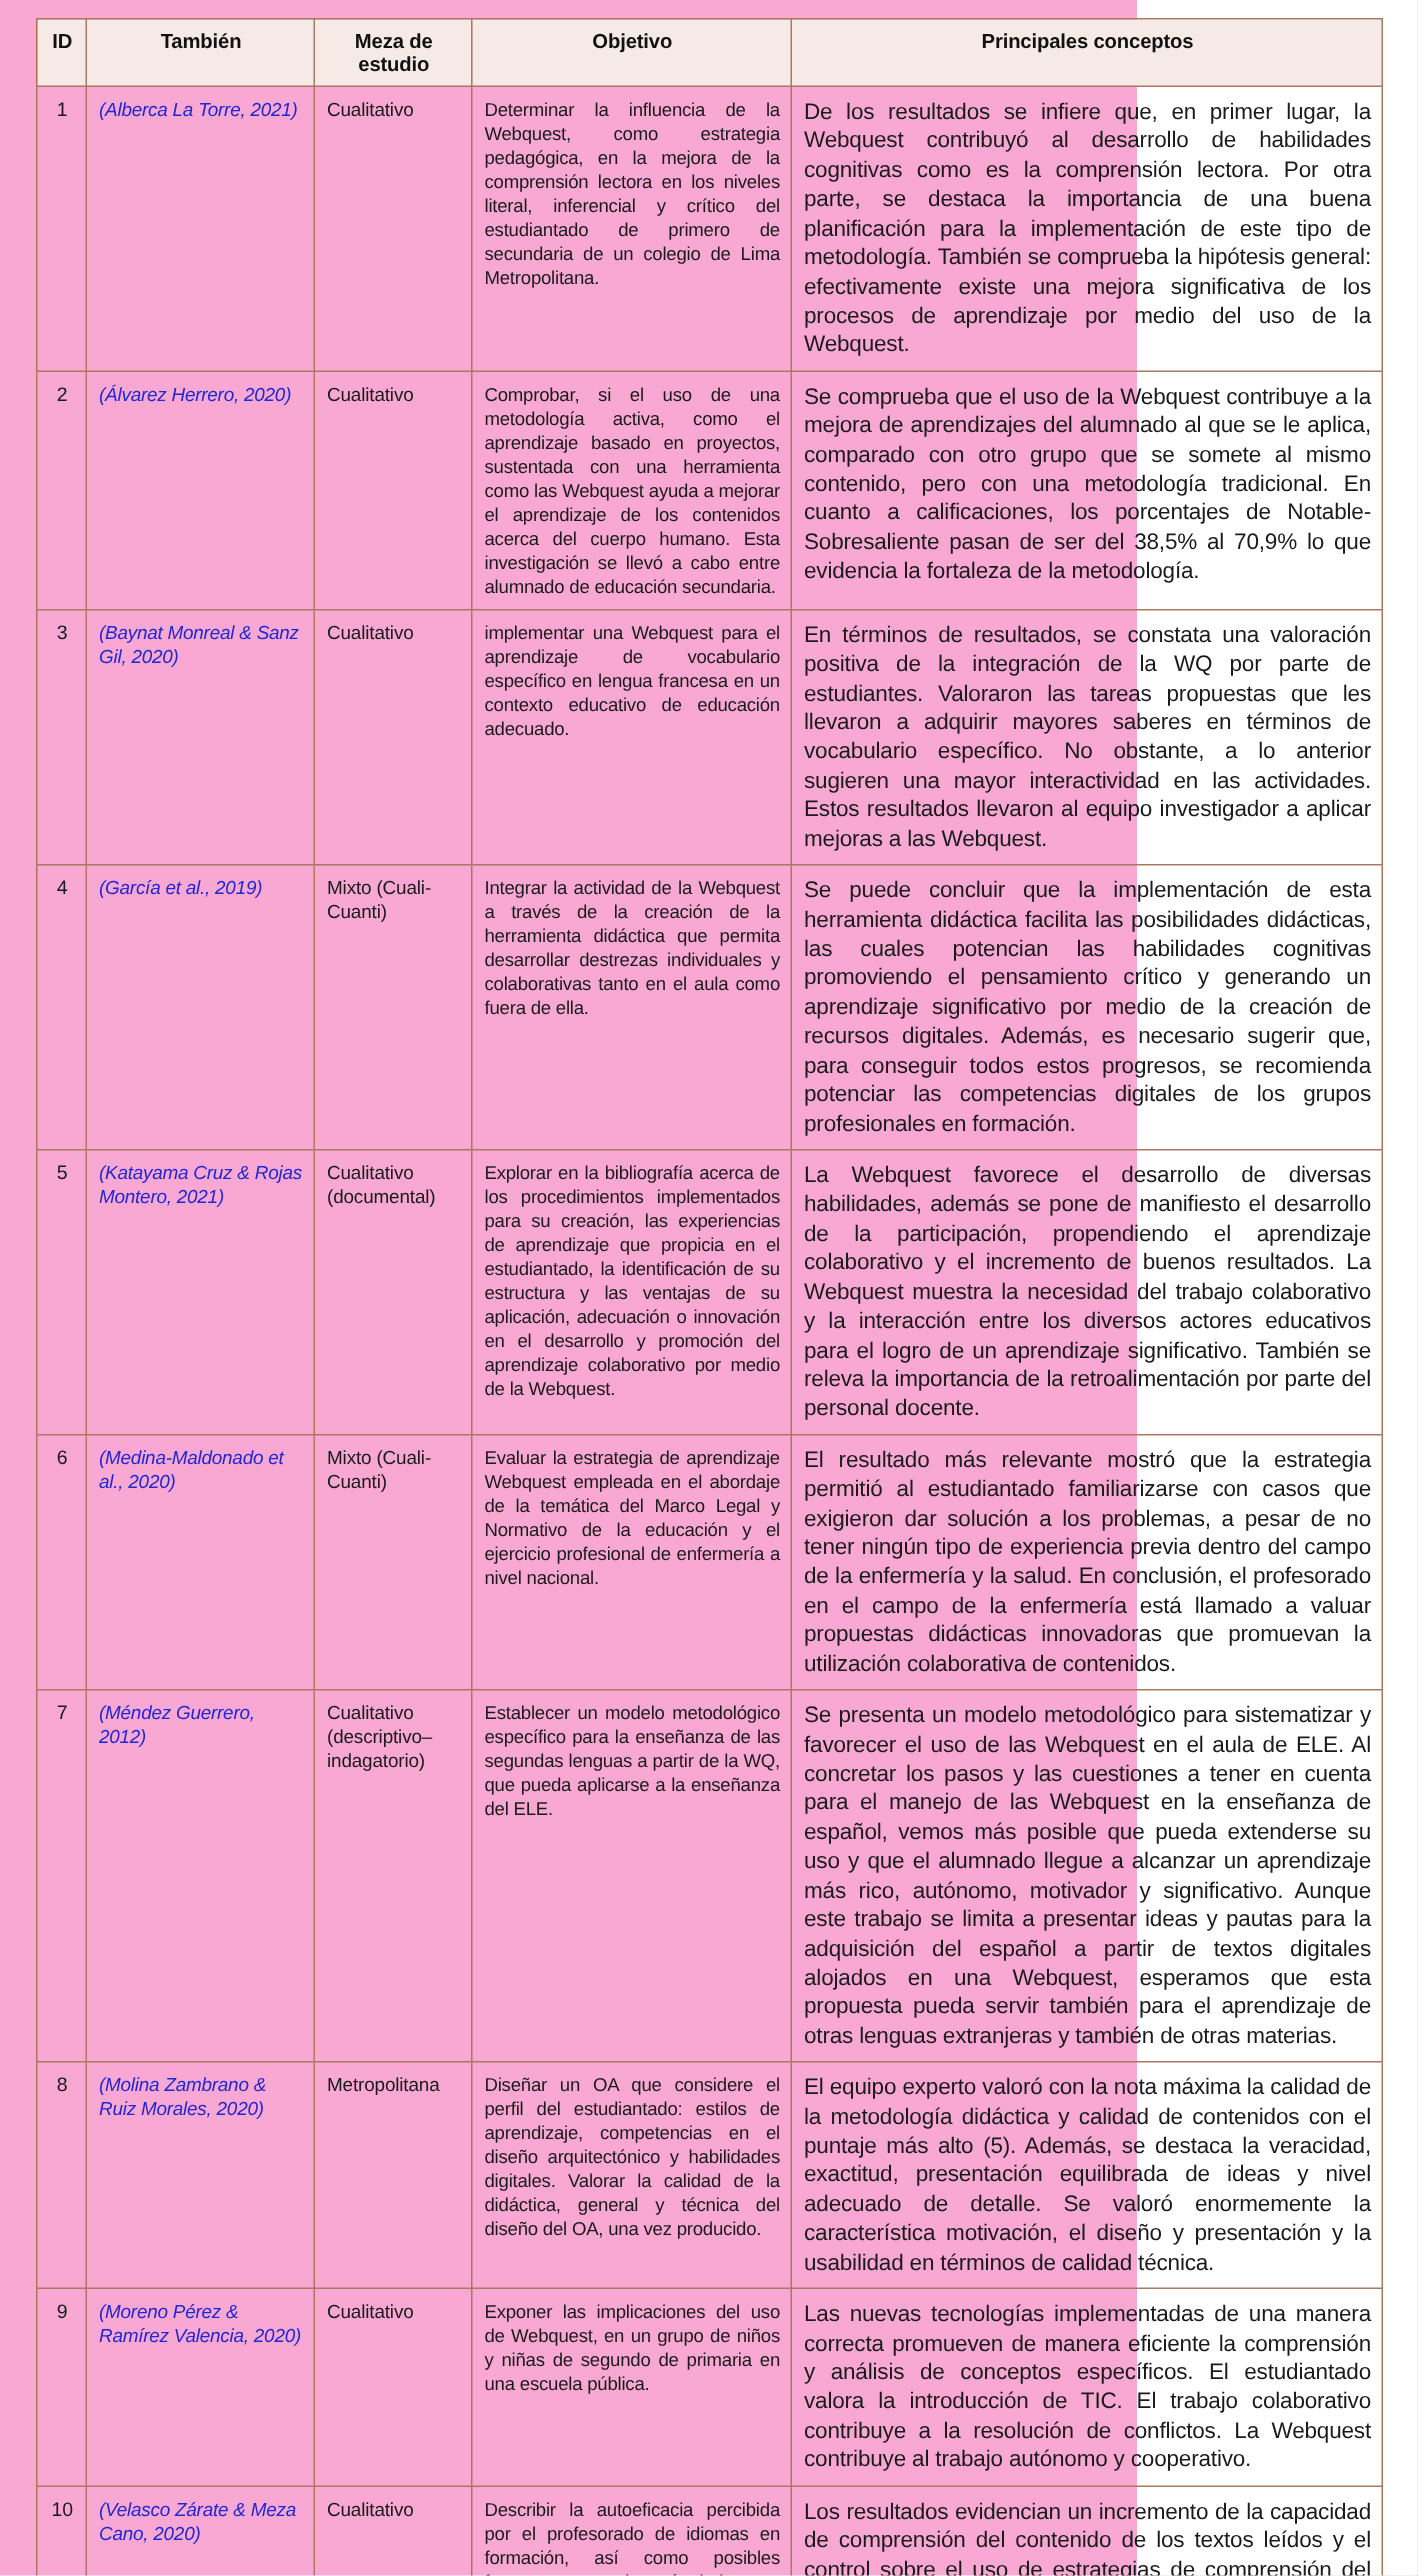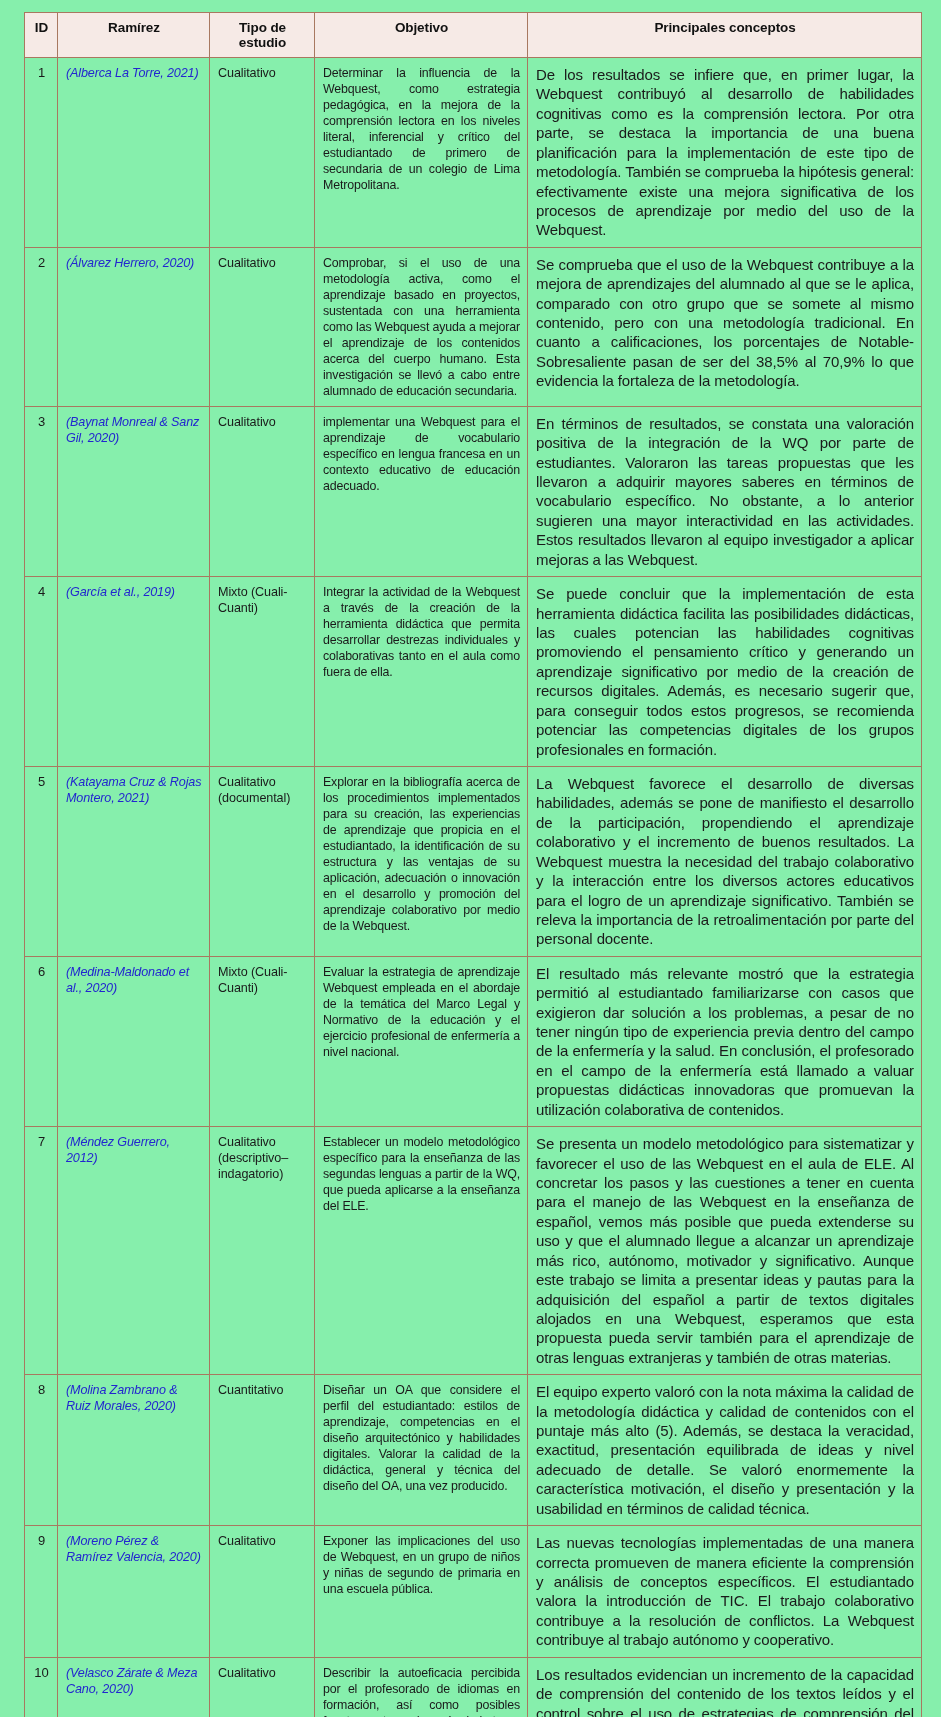--- a/index.html
+++ b/index.html
@@ -8,25 +8,25 @@
     background: #ffffff;
   }
   body {
     width: 945px;
     height: 1717px;
     font-family: "Liberation Sans", sans-serif;
     color: #1a1a1a;
     overflow: hidden;
   }
   .page {
-    width: 941px;
+    width: 758px;
     height: 1717px;
     box-sizing: border-box;
     padding: 12px 24px 10px 24px;
-    background: #86efac;
+    background: #f9a8d4;
   }
   table.study-table {
     border-collapse: collapse;
     table-layout: fixed;
     width: 897px;
     border: 1px solid #9e6b55;
   }
   table.study-table th,
   table.study-table td {
     border: 1px solid #a87860;
@@ -109,22 +109,22 @@
     <colgroup>
       <col class="c-id">
       <col class="c-aut">
       <col class="c-tipo">
       <col class="c-obj">
       <col class="c-res">
     </colgroup>
     <thead>
       <tr>
         <th>ID</th>
-        <th>Ramírez</th>
-        <th>Tipo de estudio</th>
+        <th>También</th>
+        <th>Meza de estudio</th>
         <th>Objetivo</th>
         <th>Principales conceptos</th>
       </tr>
     </thead>
     <tbody>
       <tr class="r1">
         <td class="id-cell">1</td>
         <td class="aut-cell">(Alberca La Torre, 2021)</td>
         <td class="tipo-cell">Cualitativo</td>
         <td class="obj-cell">Determinar la influencia de la Webquest, como estrategia pedagógica, en la mejora de la comprensión lectora en los niveles literal, inferencial y crítico del estudiantado de primero de secundaria de un colegio de Lima Metropolitana.</td>
@@ -168,21 +168,21 @@
       <tr class="r7">
         <td class="id-cell">7</td>
         <td class="aut-cell">(Méndez Guerrero, 2012)</td>
         <td class="tipo-cell">Cualitativo (descriptivo–indagatorio)</td>
         <td class="obj-cell">Establecer un modelo metodológico específico para la enseñanza de las segundas lenguas a partir de la WQ, que pueda aplicarse a la enseñanza del ELE.</td>
         <td class="res-cell">Se presenta un modelo metodológico para sistematizar y favorecer el uso de las Webquest en el aula de ELE. Al concretar los pasos y las cuestiones a tener en cuenta para el manejo de las Webquest en la enseñanza de español, vemos más posible que pueda extenderse su uso y que el alumnado llegue a alcanzar un aprendizaje más rico, autónomo, motivador y significativo. Aunque este trabajo se limita a presentar ideas y pautas para la adquisición del español a partir de textos digitales alojados en una Webquest, esperamos que esta propuesta pueda servir también para el aprendizaje de otras lenguas extranjeras y también de otras materias.</td>
       </tr>
       <tr class="r8">
         <td class="id-cell">8</td>
         <td class="aut-cell">(Molina Zambrano &amp; Ruiz Morales, 2020)</td>
-        <td class="tipo-cell">Cuantitativo</td>
+        <td class="tipo-cell">Metropolitana</td>
         <td class="obj-cell">Diseñar un OA que considere el perfil del estudiantado: estilos de aprendizaje, competencias en el diseño arquitectónico y habilidades digitales. Valorar la calidad de la didáctica, general y técnica del diseño del OA, una vez producido.</td>
         <td class="res-cell">El equipo experto valoró con la nota máxima la calidad de la metodología didáctica y calidad de contenidos con el puntaje más alto (5). Además, se destaca la veracidad, exactitud, presentación equilibrada de ideas y nivel adecuado de detalle. Se valoró enormemente la característica motivación, el diseño y presentación y la usabilidad en términos de calidad técnica.</td>
       </tr>
       <tr class="r9">
         <td class="id-cell">9</td>
         <td class="aut-cell">(Moreno Pérez &amp; Ramírez Valencia, 2020)</td>
         <td class="tipo-cell">Cualitativo</td>
         <td class="obj-cell">Exponer las implicaciones del uso de Webquest, en un grupo de niños y niñas de segundo de primaria en una escuela pública.</td>
         <td class="res-cell">Las nuevas tecnologías implementadas de una manera correcta promueven de manera eficiente la comprensión y análisis de conceptos específicos. El estudiantado valora la introducción de TIC. El trabajo colaborativo contribuye a la resolución de conflictos. La Webquest contribuye al trabajo autónomo y cooperativo.</td>
       </tr>

